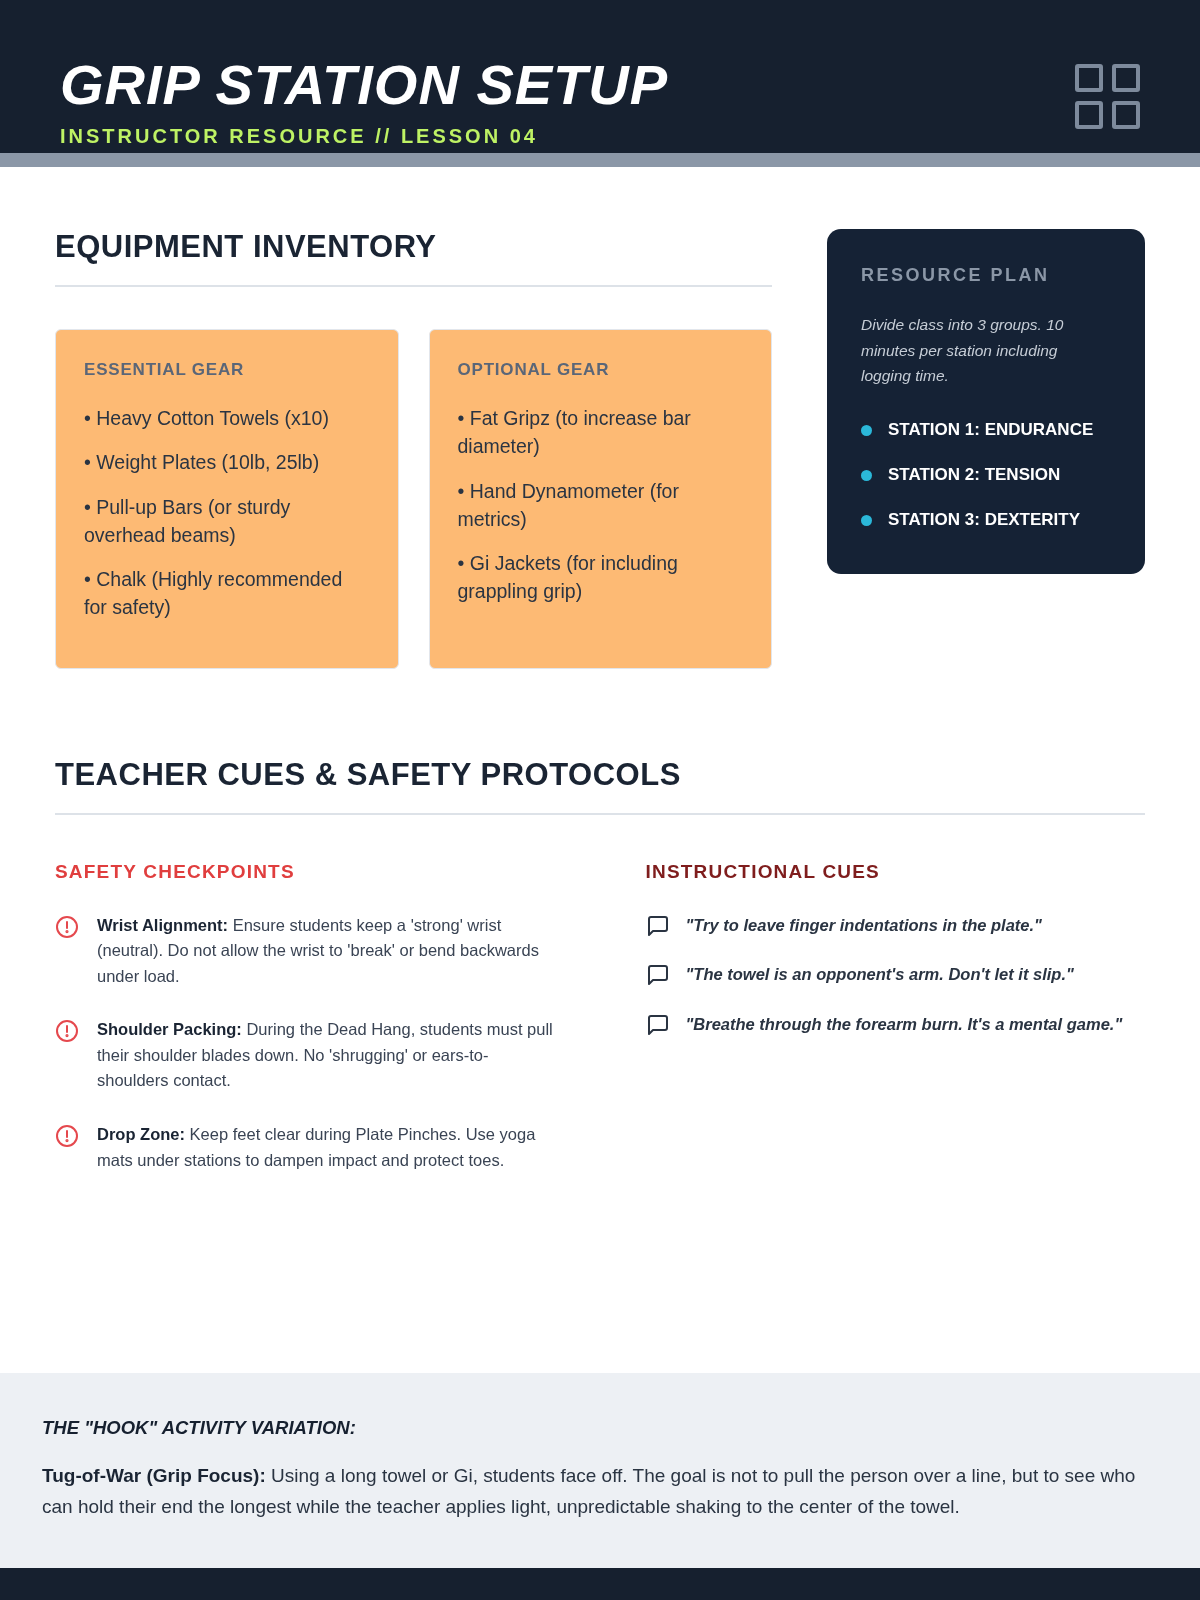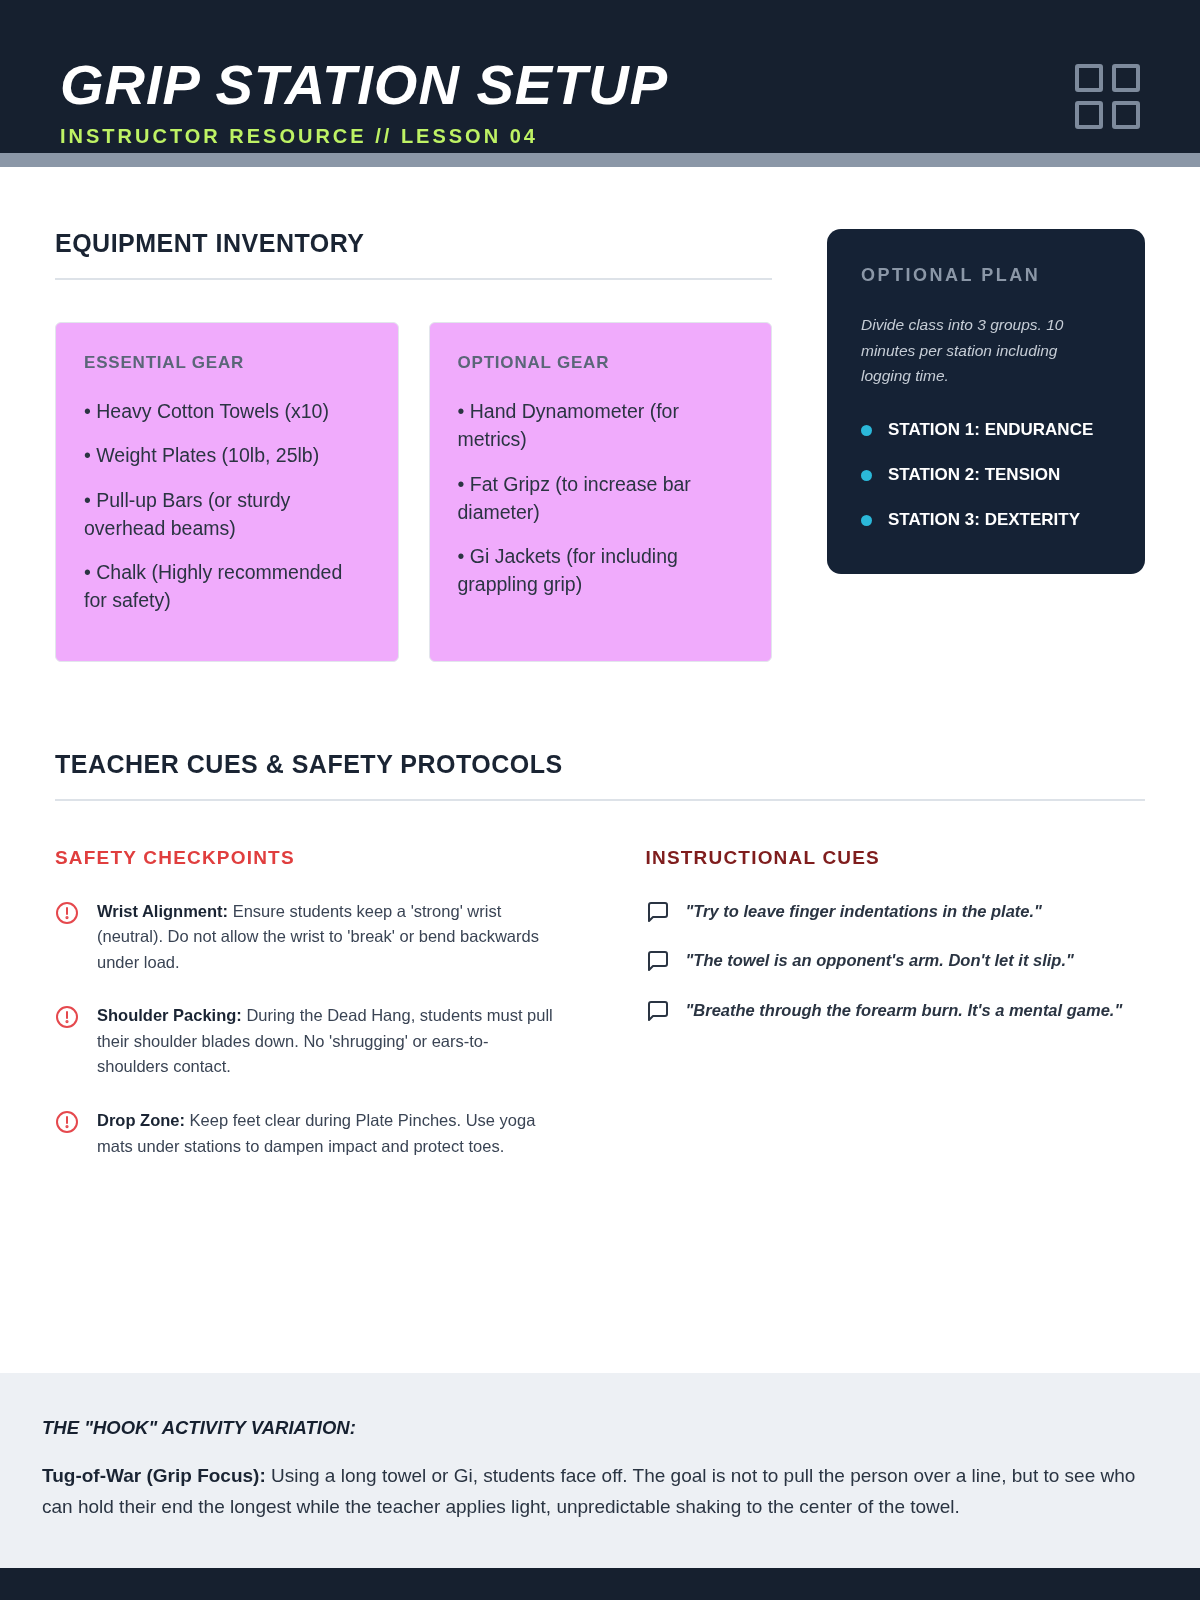--- a/index.html
+++ b/index.html
@@ -39,34 +39,34 @@
   }
   .grid-icon { display: grid; grid-template-columns: 28px 28px; grid-gap: 9px; margin-top: 8px; }
   .grid-icon span { width: 28px; height: 28px; border: 4px solid #7d8a9c; border-radius: 3px; }
 
   .divider-bar { height: 14px; background: #8b97a7; }
 
   
   main { flex: 1; padding: 62px 55px 0 55px; }
 
   .section-title {
-    font-size: 25px;
+    font-size: 31px;
     font-weight: bold;
     color: #1a2433;
     letter-spacing: 0.5px;
   }
   .rule { height: 2px; background: #dde2e8; margin-top: 20px; border: 0; }
 
   .equipment-row { display: flex; gap: 55px; }
   .equipment-left { flex: 1; }
   .cards-row { display: flex; gap: 30px; margin-top: 42px; align-items: stretch; }
 
   .gear-card {
     flex: 1;
-    background: #f0abfc;
+    background: #fdba74;
     border: 1px solid #e2e6ec;
     border-radius: 6px;
     padding: 30px 28px;
   }
   .gear-card-title {
     font-size: 17px;
     font-weight: bold;
     color: #5a6678;
     letter-spacing: 0.8px;
     margin-bottom: 24px;
@@ -176,31 +176,31 @@
             <li class="gear-item">Heavy Cotton Towels (x10)</li>
             <li class="gear-item">Weight Plates (10lb, 25lb)</li>
             <li class="gear-item">Pull-up Bars (or sturdy overhead beams)</li>
             <li class="gear-item">Chalk (Highly recommended for safety)</li>
           </ul>
         </div>
 
         <div class="gear-card">
           <div class="gear-card-title">OPTIONAL GEAR</div>
           <ul>
+            <li class="gear-item">Fat Gripz (to increase bar diameter)</li>
             <li class="gear-item">Hand Dynamometer (for metrics)</li>
-            <li class="gear-item">Fat Gripz (to increase bar diameter)</li>
             <li class="gear-item">Gi Jackets (for including grappling grip)</li>
           </ul>
         </div>
 
       </div>
     </div>
 
     <aside class="rotation-card">
-      <div class="rotation-title">OPTIONAL PLAN</div>
+      <div class="rotation-title">RESOURCE PLAN</div>
       <p class="rotation-note">Divide class into 3 groups. 10 minutes per station including logging time.</p>
       <div class="station-item">
         <span class="station-dot"></span>
         <span class="station-label">STATION 1: ENDURANCE</span>
       </div>
       <div class="station-item">
         <span class="station-dot"></span>
         <span class="station-label">STATION 2: TENSION</span>
       </div>
       <div class="station-item">

